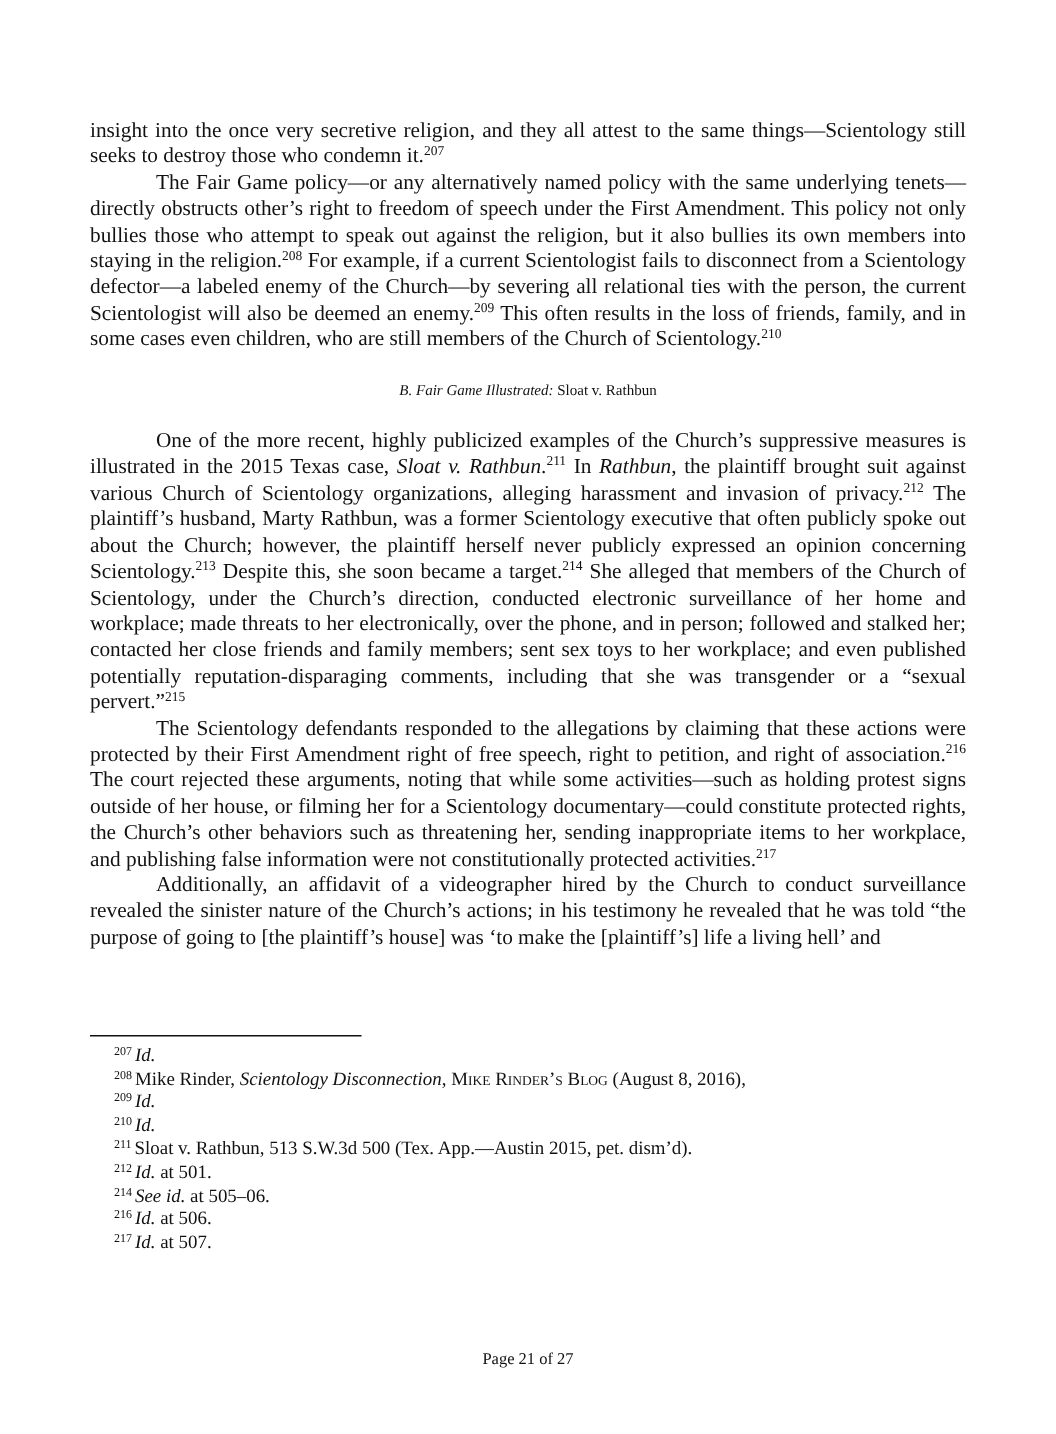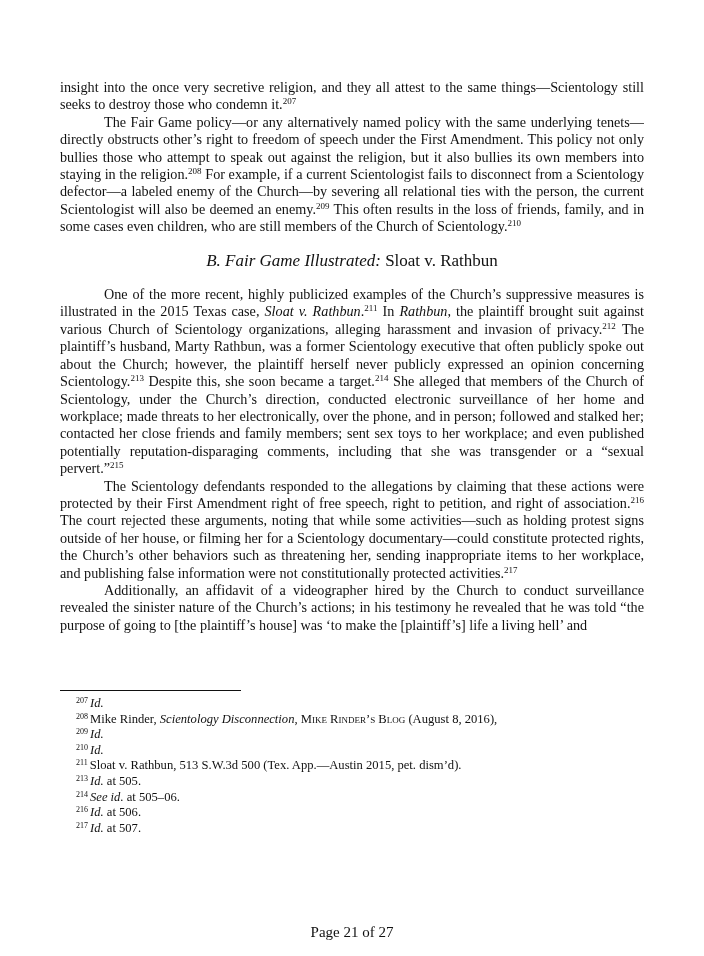--- a/index.html
+++ b/index.html
@@ -11,39 +11,39 @@
     .page {
       position: absolute; left: 60px; top: 79px; width: 584px;
     }
     .para {
       margin: 0; font-size: 14.2px; line-height: 17.4px;
       text-align: justify; text-align-last: left;
     }
     .indent { text-indent: 44px; }
     sup { font-size: 9px; line-height: 0; vertical-align: 5px; }
     .heading {
-      text-align: center; font-size: 17px; line-height: 17.4px;
+      text-align: center; font-size: 10px; line-height: 17.4px;
       margin: 16px 0 17px 0;
     }
     .heading .it { font-style: italic; }
     .it { font-style: italic; }
     .rule {
       position: absolute; left: 60px; top: 690px; width: 181px; height: 0;
       border-top: 1px solid #111;
     }
     .footnotes {
       position: absolute; left: 76px; top: 696px; width: 600px;
       font-size: 12.6px; line-height: 15.6px;
     }
     .fn { margin: 0; }
     .fn sup { font-size: 8px; vertical-align: 4px; margin-right: 2px; }
     .sc { font-variant: small-caps; }
     .page-num {
-      position: absolute; left: 0; width: 704px; top: 924px;
-      text-align: center; font-size: 15px;
+      position: absolute; left: 0; width: 704px; top: 900px;
+      text-align: center; font-size: 11px;
     }
   </style>
 </head>
 <body>
 
 <div class="page">
   <p class="para"><span>insight into the once very secretive religion, and they all attest to the same things—Scientology still seeks to destroy those who condemn it.</span><sup>207</sup></p>
 
   <p class="para indent"><span>The Fair Game policy—or any alternatively named policy with the same underlying tenets—directly obstructs other’s right to freedom of speech under the First Amendment. This policy not only bullies those who attempt to speak out against the religion, but it also bullies its own members into staying in the religion.</span><sup>208</sup><span> For example, if a current Scientologist fails to disconnect from a Scientology defector—a labeled enemy of the Church—by severing all relational ties with the person, the current Scientologist will also be deemed an enemy.</span><sup>209</sup><span> This often results in the loss of friends, family, and in some cases even children, who are still members of the Church of Scientology.</span><sup>210</sup></p>
 
@@ -57,19 +57,19 @@
 </div>
 
 <div class="rule"></div>
 
 <div class="footnotes">
   <p class="fn"><sup>207</sup><span class="it">Id.</span><span></span></p>
   <p class="fn"><sup>208</sup><span>Mike Rinder, </span><span class="it">Scientology Disconnection</span><span>, </span><span class="sc">Mike Rinder’s Blog</span><span> (August 8, 2016),</span><br></p>
   <p class="fn"><sup>209</sup><span class="it">Id.</span><span></span></p>
   <p class="fn"><sup>210</sup><span class="it">Id.</span><span></span></p>
   <p class="fn"><sup>211</sup><span class="it"></span><span>Sloat v. Rathbun, 513 S.W.3d 500 (Tex. App.—Austin 2015, pet. dism’d).</span></p>
-  <p class="fn"><sup>213</sup><span class="it">Id.</span><span> at 505.</span></p>
+  <p class="fn"><sup>212</sup><span class="it">Id.</span><span> at 501.</span></p>
   <p class="fn"><sup>214</sup><span class="it">See id.</span><span> at 505–06.</span></p>
   <p class="fn"><sup>216</sup><span class="it">Id.</span><span> at 506.</span></p>
   <p class="fn"><sup>217</sup><span class="it">Id.</span><span> at 507.</span></p>
 </div>
 
 <div class="page-num">Page 21 of 27</div>
 
 </body></html>

